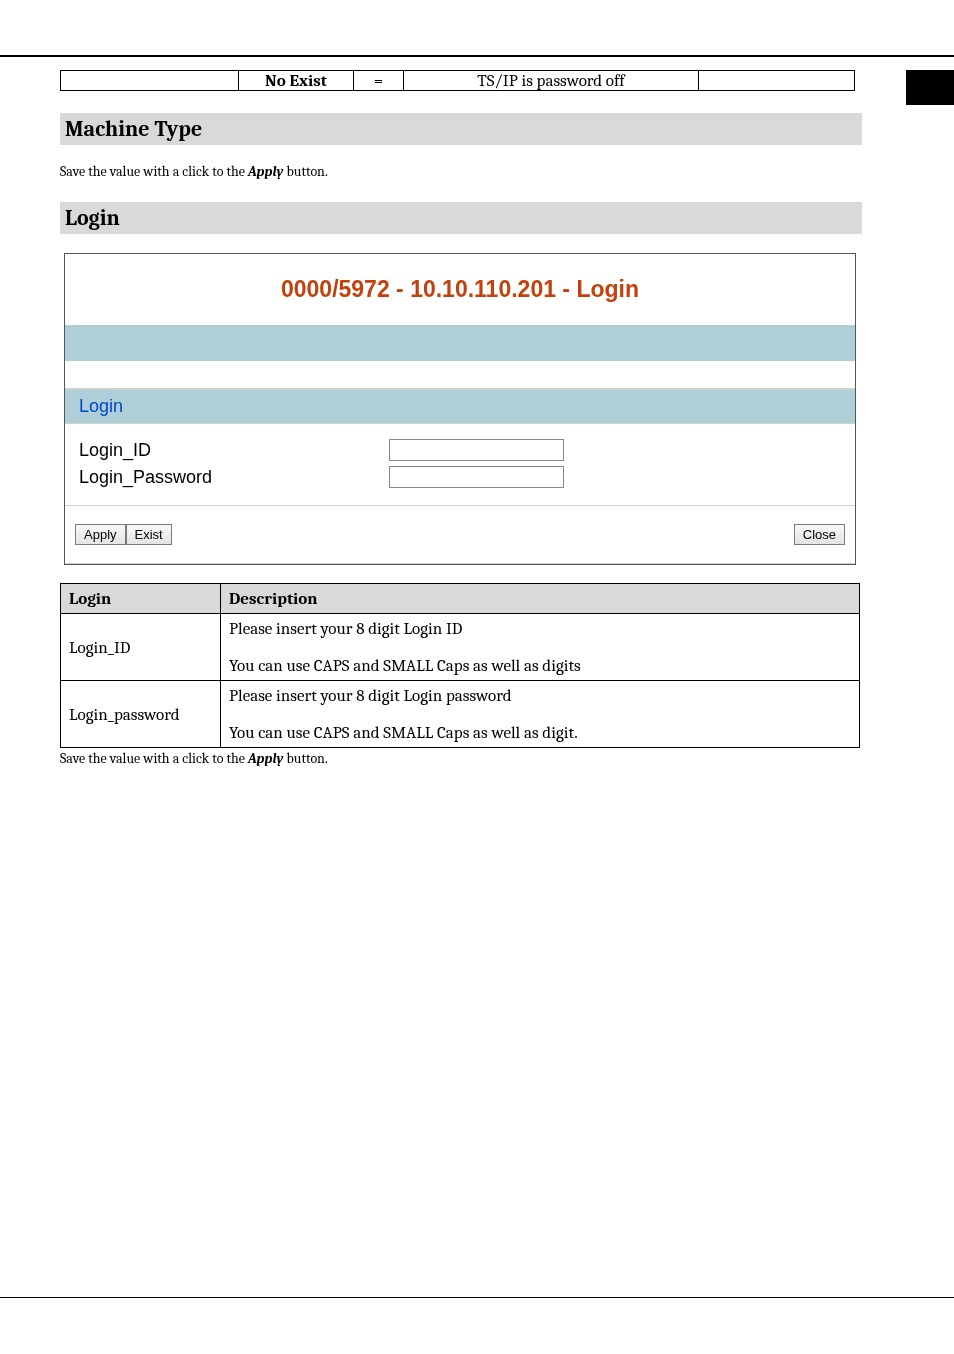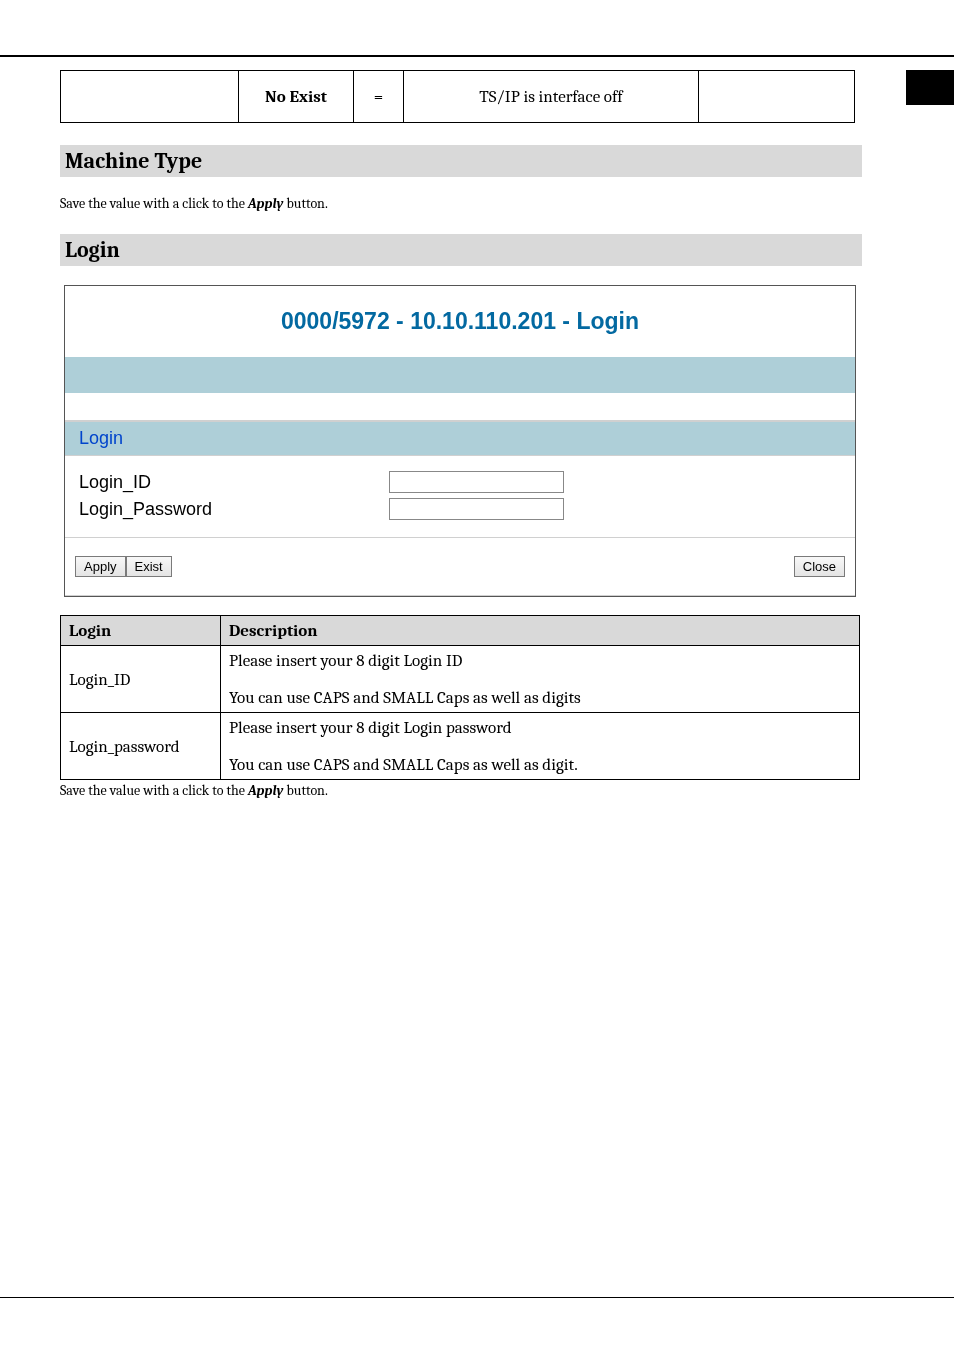--- a/index.html
+++ b/index.html
@@ -35,21 +35,21 @@
   .content {
     padding: 15px 60px 0 60px;
   }
   .top-table {
     border-collapse: collapse;
     width: 795px;
     margin: 0 0 20px 0;
   }
   .top-table td {
     border: 1.5px solid #000;
-    padding: 16px 8px;
+    padding: 0 8px;
     font-family: Cambria, Georgia, serif;
     font-size: 17px;
   }
   .top-table .col1 { width: 178px; }
   .top-table .col2 { width: 115px; text-align: center; font-weight: bold; }
   .top-table .col3 { width: 50px; text-align: center; }
   .top-table .col4 { width: 295px; text-align: center; }
   .top-table .col5 { }
 
   .section-header {
@@ -72,21 +72,21 @@
     padding: 4px;
   }
   .login-panel {
     border: 1.5px solid #555;
     background: #fff;
     width: 100%;
     position: relative;
   }
   .panel-title {
     text-align: center;
-    color: #0369a1;
+    color: #c2410c;
     font-family: Arial, sans-serif;
     font-weight: bold;
     font-size: 23px;
     padding: 22px 10px 22px 10px;
   }
   .light-bar {
     background: #aecfd8;
     height: 36px;
     border-top: 1px solid #aecfd8;
     border-bottom: 1px solid #aecfd8;
@@ -183,21 +183,21 @@
   <div class="black-box"></div>
 
   <div class="content">
 
     <table class="top-table">
       <tbody>
           <tr>
         <td class="col1"></td>
         <td class="col2">No Exist</td>
         <td class="col3">=</td>
-        <td class="col4">TS/IP is interface off</td>
+        <td class="col4">TS/IP is password off</td>
         <td class="col5"></td>
       </tr>
     </tbody>
       </table>
 
     <div class="section-header">Machine Type</div>
     <p class="para">
       <span>Save the value with a click to the </span><span class="bold-italic">Apply</span><span> button.</span>
     </p>
 

